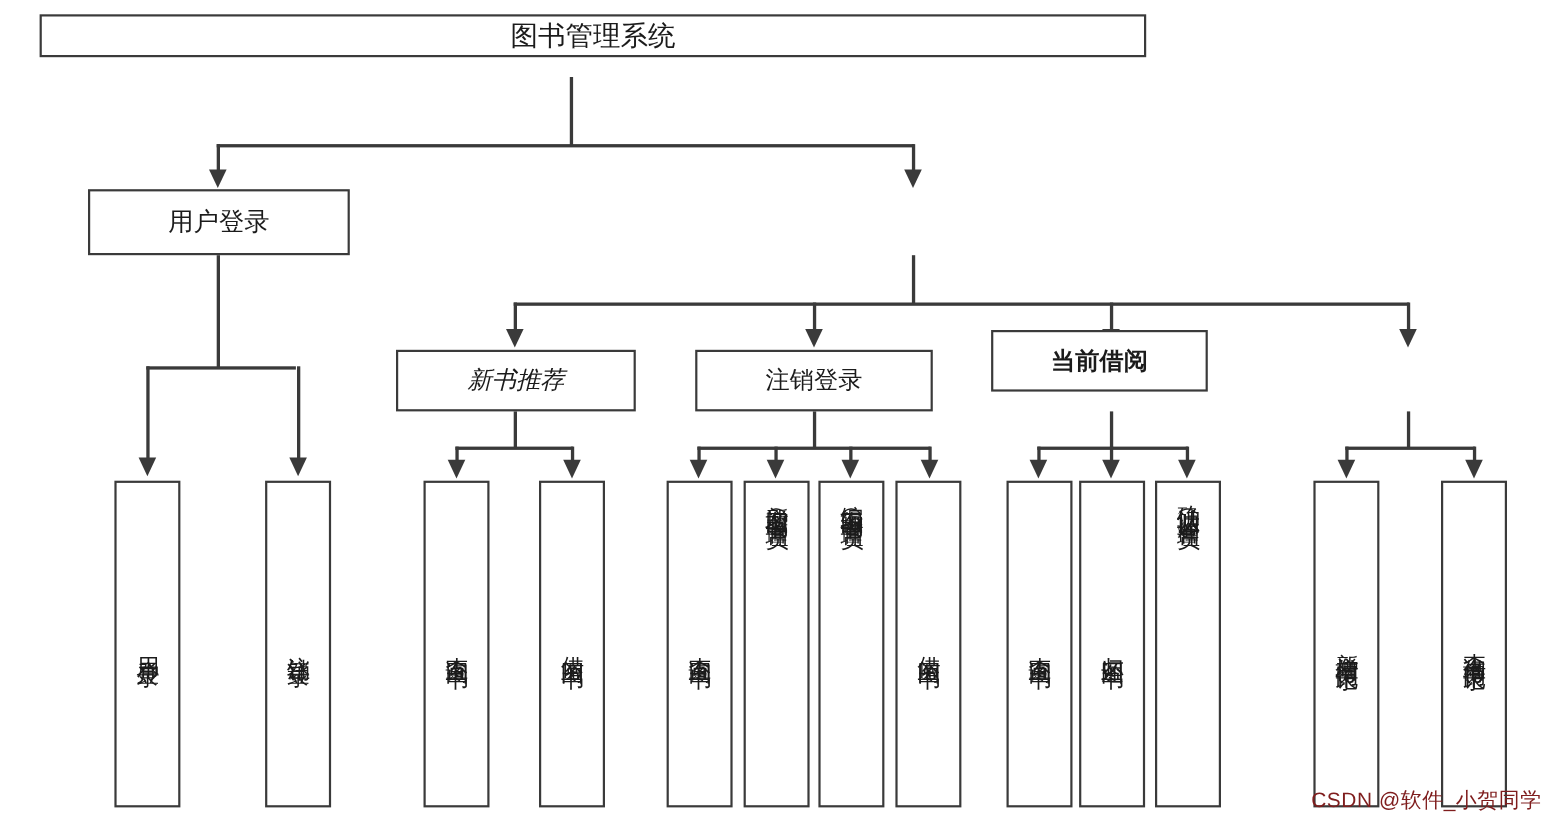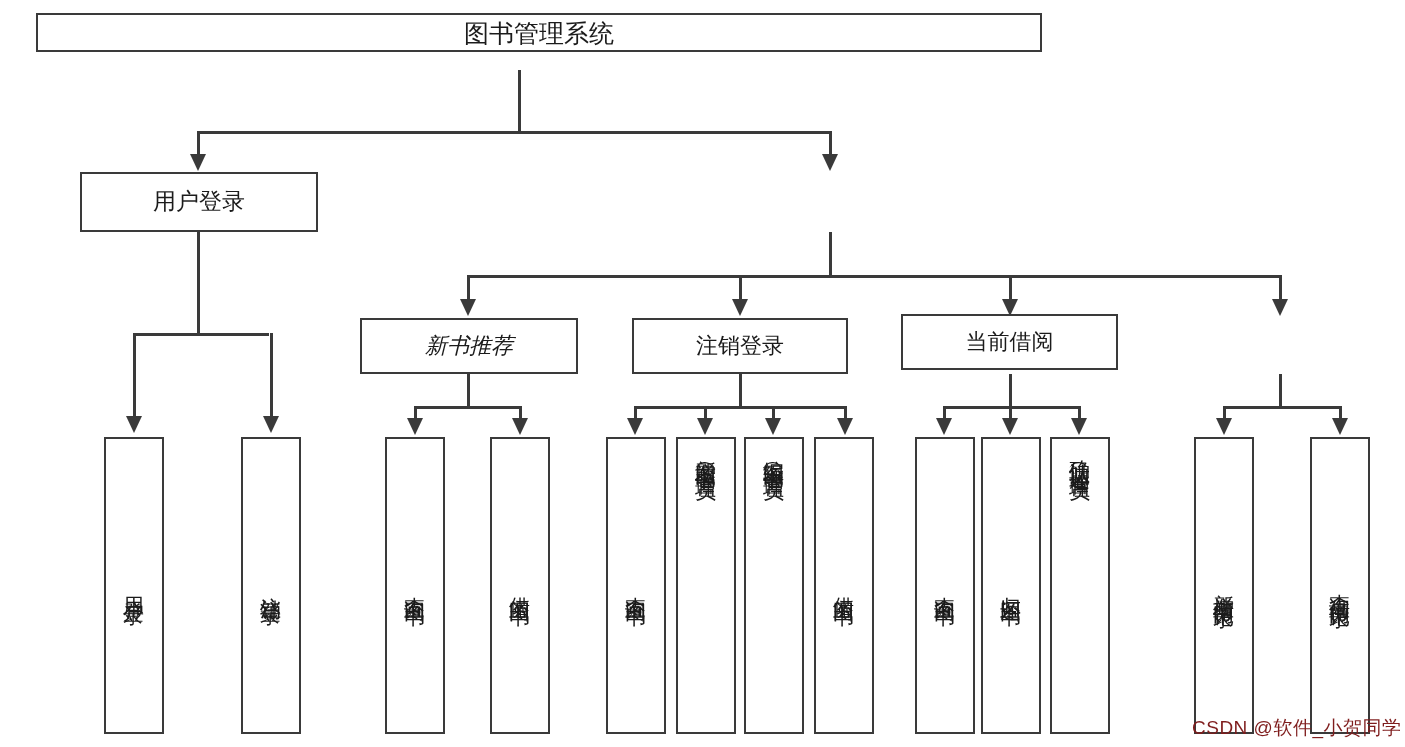--- a/index.html
+++ b/index.html
@@ -125,21 +125,21 @@
   <div class="arrow" style="left:1002px; top:299px;"></div>
   <div class="conn v" style="left:1279px; top:275px; height:26px;"></div>
   <div class="arrow" style="left:1272px; top:299px;"></div>
 
   <div class="node horiz lvl2" style="left:360px; top:318px; width:218px; height:56px;font-style:italic;">
     <span class="label">新书推荐</span>
   </div>
   <div class="node horiz lvl2" style="left:632px; top:318px; width:216px; height:56px;">
     <span class="label">注销登录</span>
   </div>
-  <div class="node horiz lvl2" style="left:901px; top:314px; width:217px; height:56px;">
+  <div class="node horiz lvl2" style="left:901px; top:300px; width:197px; height:56px;font-weight:bold;">
     <span class="label">当前借阅</span>
   </div>
 
   <div class="conn v" style="left:467px; top:374px; height:34px;"></div>
   <div class="conn h" style="left:414px; top:406px; width:107px;"></div>
   <div class="conn v" style="left:414px; top:406px; height:14px;"></div>
   <div class="arrow" style="left:407px; top:418px;"></div>
   <div class="conn v" style="left:519px; top:406px; height:14px;"></div>
   <div class="arrow" style="left:512px; top:418px;"></div>
 

